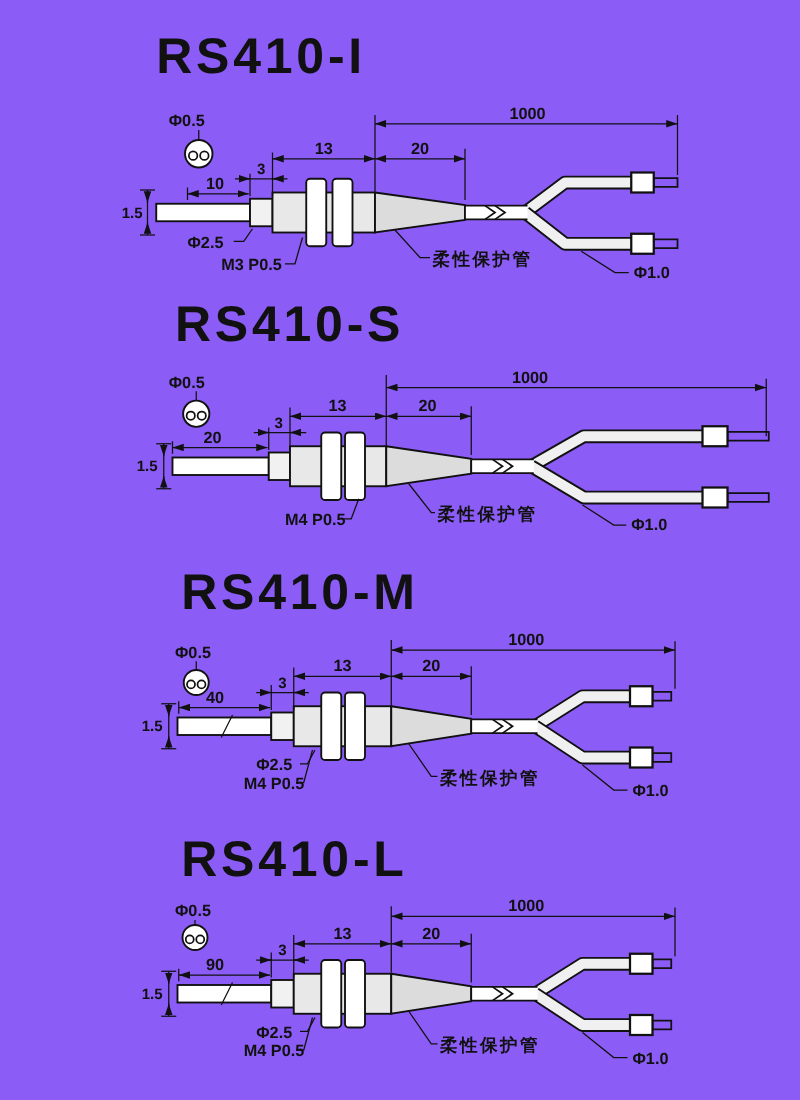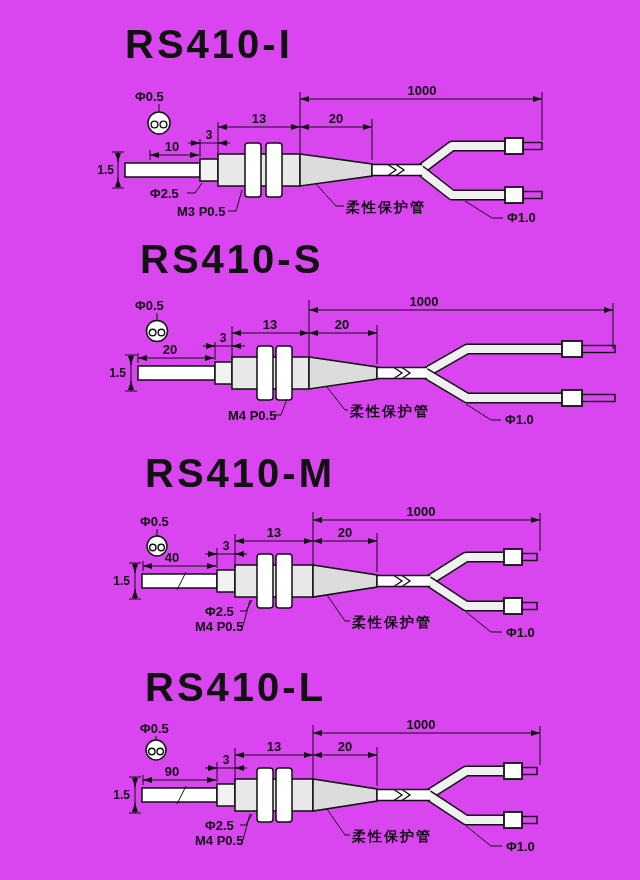--- a/index.html
+++ b/index.html
@@ -1,16 +1,16 @@
 <!DOCTYPE html>
 <html><head>
 <meta charset="utf-8">
 <style>
   html,body{margin:0;padding:0;background:#ffffff;}
-  #stage{position:relative;width:640px;height:880px;background:#d946ef;overflow:hidden;
+  #stage{position:relative;width:640px;height:880px;background:#8b5cf6;overflow:hidden;
          font-family:"Liberation Sans", sans-serif;}
   svg text{fill:#111111;font-family:"Liberation Sans", sans-serif;}
   .t-title{font-size:40px;font-weight:bold;letter-spacing:3px;}
   .t-dim{font-size:13px;font-weight:bold;}
   .t-dim-s{font-size:12px;font-weight:bold;}
   .t-label{font-size:13px;font-weight:bold;}
   .t-cjk{font-size:14px;font-weight:bold;letter-spacing:2px;}
   .ln{stroke:#111111;stroke-width:1;fill:none;}
   .ln14{stroke:#111111;stroke-width:1.4;fill:none;}
   .ol{stroke:#111111;stroke-width:1.5;}

